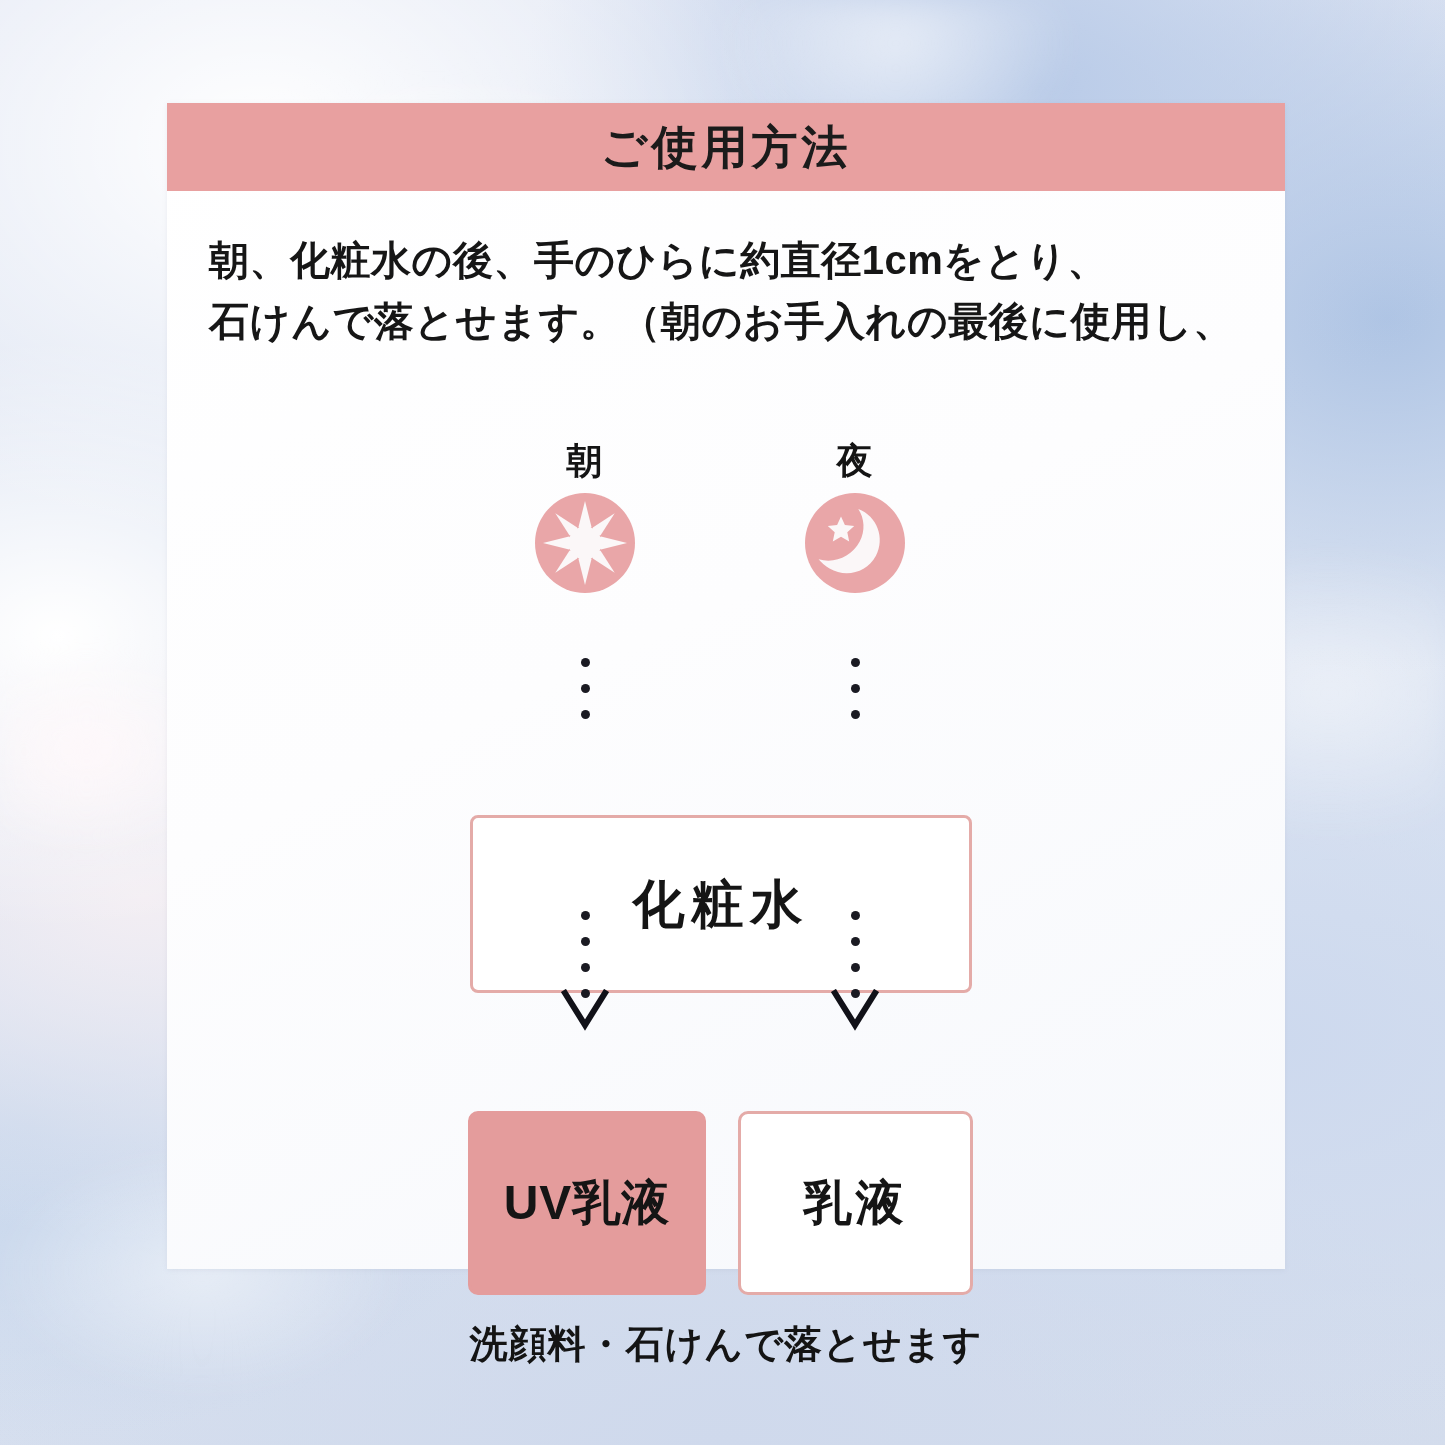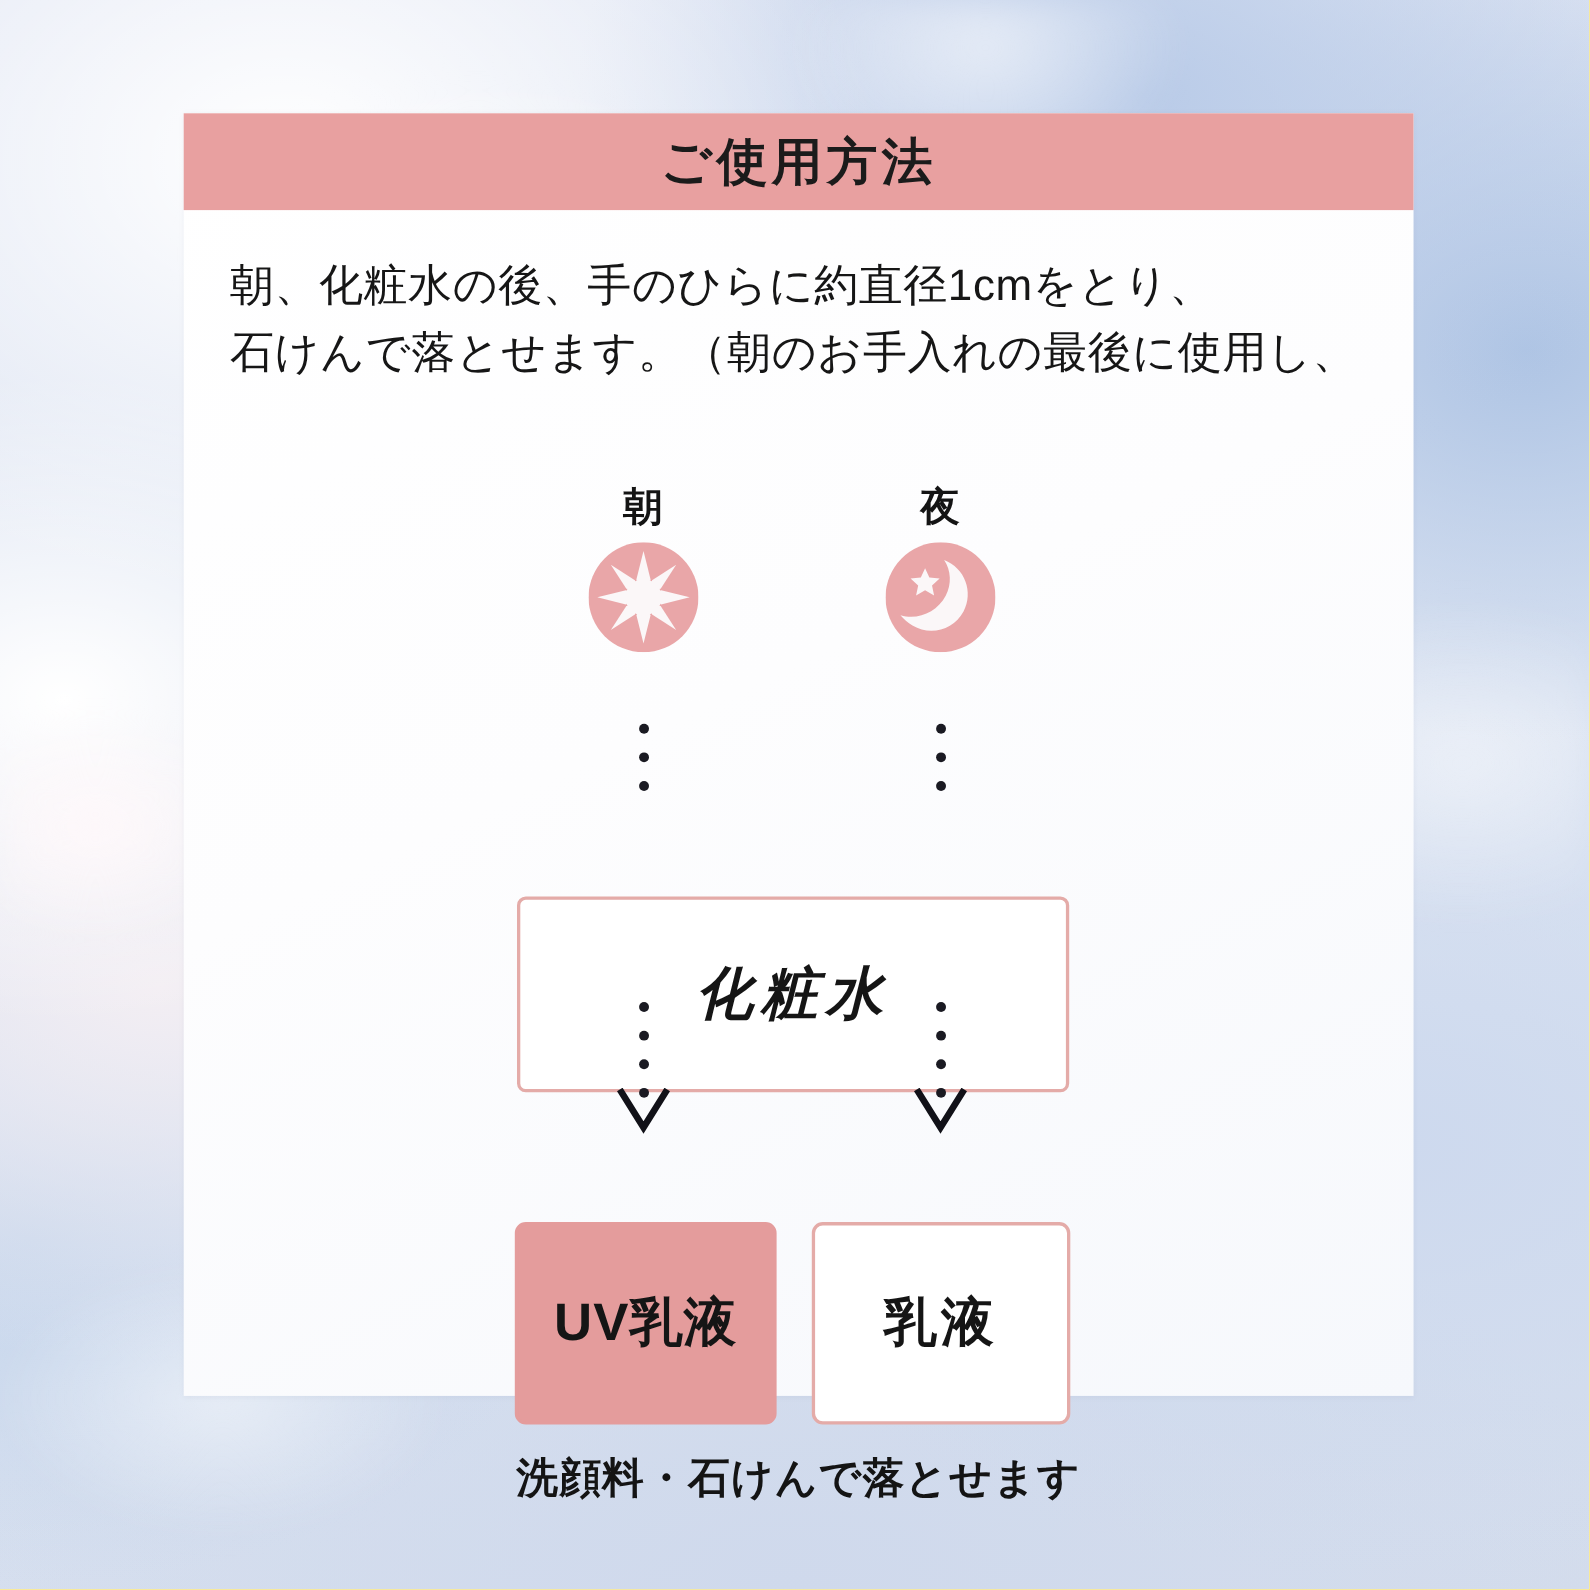--- a/index.html
+++ b/index.html
@@ -13,21 +13,21 @@
     overflow: hidden;
     font-family: "Liberation Sans", "DejaVu Sans", sans-serif;
   }
 
   
   #stage {
     position: relative;
     width: 1445px;
     height: 1445px;
     overflow: hidden;
-    background: #fde047;
+    background: #fef9c3;
   }
   .bg-layer {
     position: absolute;
     inset: 0;
     pointer-events: none;
   }
   .bg-base {
     background:
       radial-gradient(ellipse 60% 45% at 18% 10%,  #ffffff 0%, rgba(255,255,255,0) 62%),
       radial-gradient(ellipse 55% 40% at 72% 6%,   #b9cbe8 0%, rgba(185,203,232,0) 65%),
@@ -81,21 +81,21 @@
   }
 
   
   #intro {
     position: absolute;
     left: 42px;
     top: 127px;
     width: 1040px;
     color: #161616;
     font-size: 40px;
-    font-weight: 400;
+    font-weight: 700;
     line-height: 1.52;
     letter-spacing: .5px;
   }
   #intro .line { display: block; white-space: nowrap; }
 
   
   #flow {
     position: absolute;
     left: 0;
     top: 340px;
@@ -175,21 +175,21 @@
   }
 
   #box-toner {
     left: 303px;
     top: 372px;
     width: 502px;
     height: 178px;
     background: #ffffff;
     border: 3px solid #e4aba8;
   }
-  #box-toner .box-label { font-size: 52px; letter-spacing: 7px; font-style: italic; }
+  #box-toner .box-label { font-size: 52px; letter-spacing: 7px; }
 
   #box-uv {
     left: 301px;
     top: 668px;
     width: 238px;
     height: 184px;
     background: #e49c9c;
     border: 3px solid #e49c9c;
     border-radius: 10px;
   }

